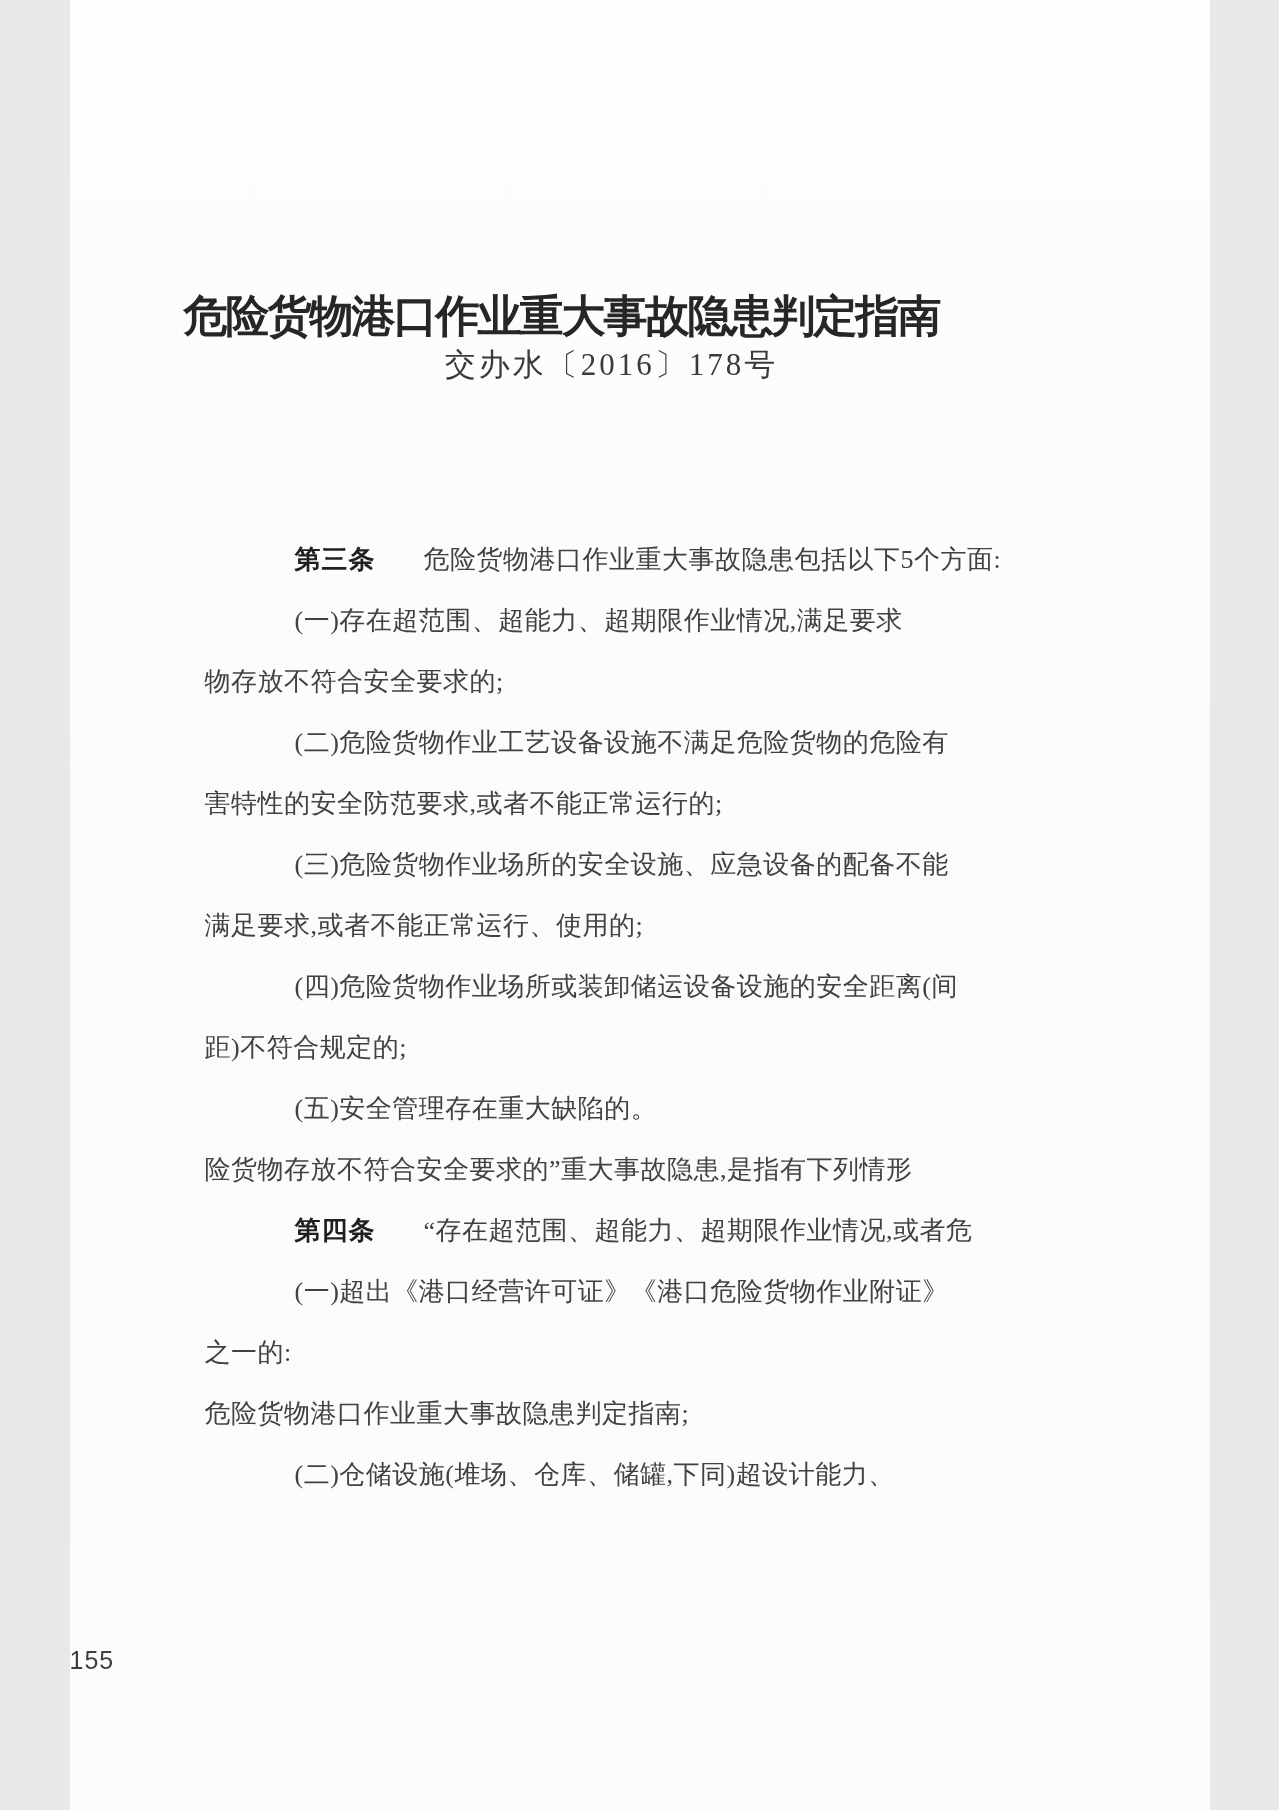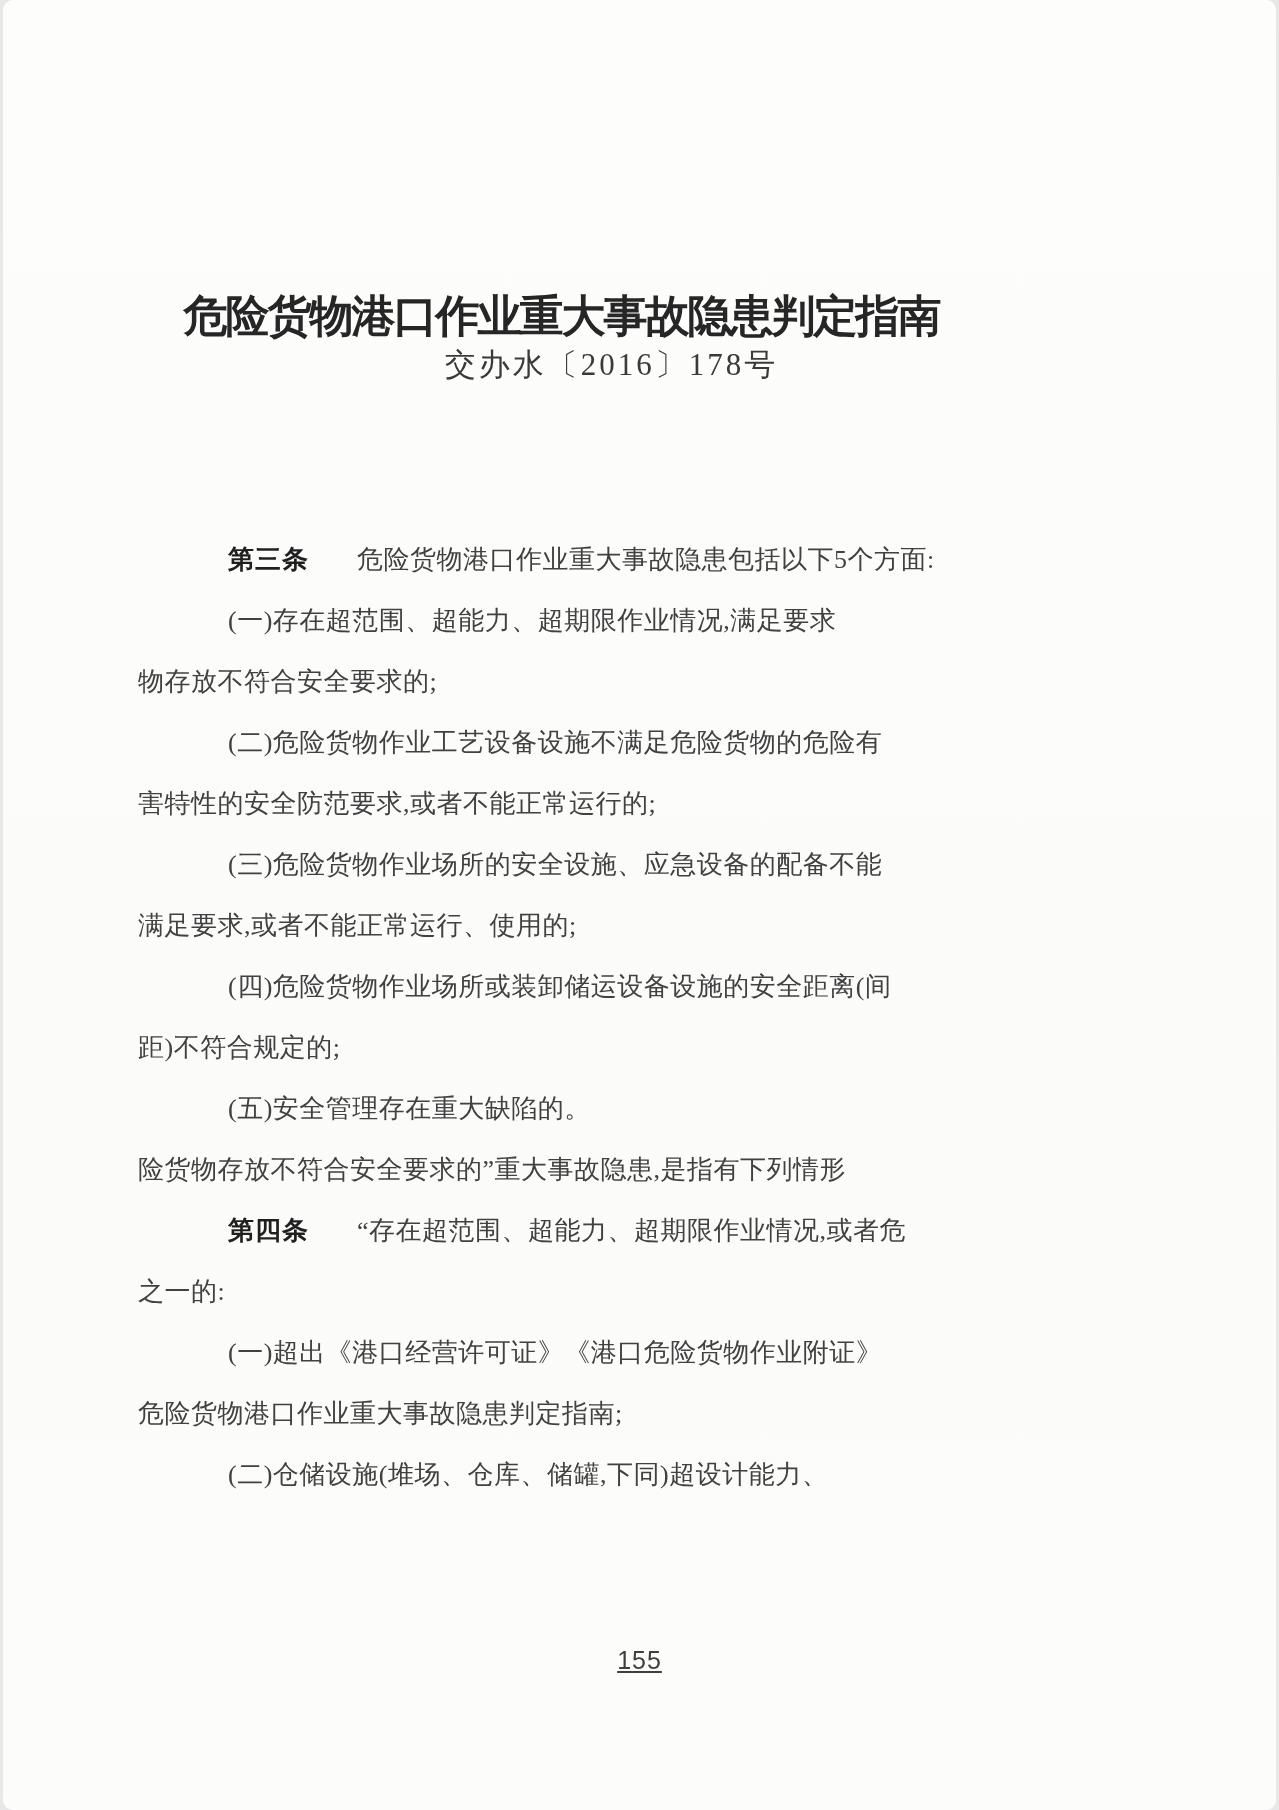--- a/index.html
+++ b/index.html
@@ -2,27 +2,26 @@
 <html><head>
 <meta charset="utf-8">
 <style>
   html, body {
     margin: 0;
     padding: 0;
     background: #e8e8e8;
   }
   .page {
     position: relative;
-    width: 1273px;
+    width: 1140px;
     height: 1810px;
     margin: 0 auto;
     background: linear-gradient(180deg, #fdfdfc 0%, #fbfbfa 60%, #fcfcfb 100%);
     overflow: hidden;
     font-family: "Liberation Serif", serif;
-    border-radius: 10px;
   }
   .doc-title {
     position: absolute;
     top: 258px;
     left: 0;
     right: 0;
     text-align: center;
     transform: translateX(-78px);
     font-size: 44px;
     font-weight: 900;
@@ -64,26 +63,25 @@
     font-weight: 700;
     color: #1f1f1f;
     margin-right: 48px;
     letter-spacing: 1px;
   }
   .page-number {
     position: absolute;
     top: 1646px;
     left: 0;
     right: 0;
-    text-align: center;
+    text-align: left;
     font-family: "Liberation Sans", sans-serif;
     font-size: 25px;
     color: #3f3f3f;
     letter-spacing: 1px;
-    text-decoration: underline;
   }
 </style>
 </head>
 <body>
 
 <div class="page">
 
   <h1 class="doc-title">危险货物港口作业重大事故隐患判定指南</h1>
 
   <div class="doc-number">交办水〔2016〕178号</div>
@@ -107,23 +105,23 @@
     <div class="line indent">(四)危险货物作业场所或装卸储运设备设施的安全距离(间</div>
 
     <div class="line">距)不符合规定的;</div>
 
     <div class="line indent">(五)安全管理存在重大缺陷的。</div>
 
     <div class="line">险货物存放不符合安全要求的”重大事故隐患,是指有下列情形</div>
 
     <div class="line indent"><span class="article-label">第四条</span><span>“存在超范围、超能力、超期限作业情况,或者危</span></div>
 
+    <div class="line indent">(一)超出《港口经营许可证》《港口危险货物作业附证》</div>
+
     <div class="line">之一的:</div>
-
-    <div class="line indent">(一)超出《港口经营许可证》《港口危险货物作业附证》</div>
 
     <div class="line">危险货物港口作业重大事故隐患判定指南;</div>
 
     <div class="line indent">(二)仓储设施(堆场、仓库、储罐,下同)超设计能力、</div>
 
 
   </div>
 
   <div class="page-number">155</div>
 

